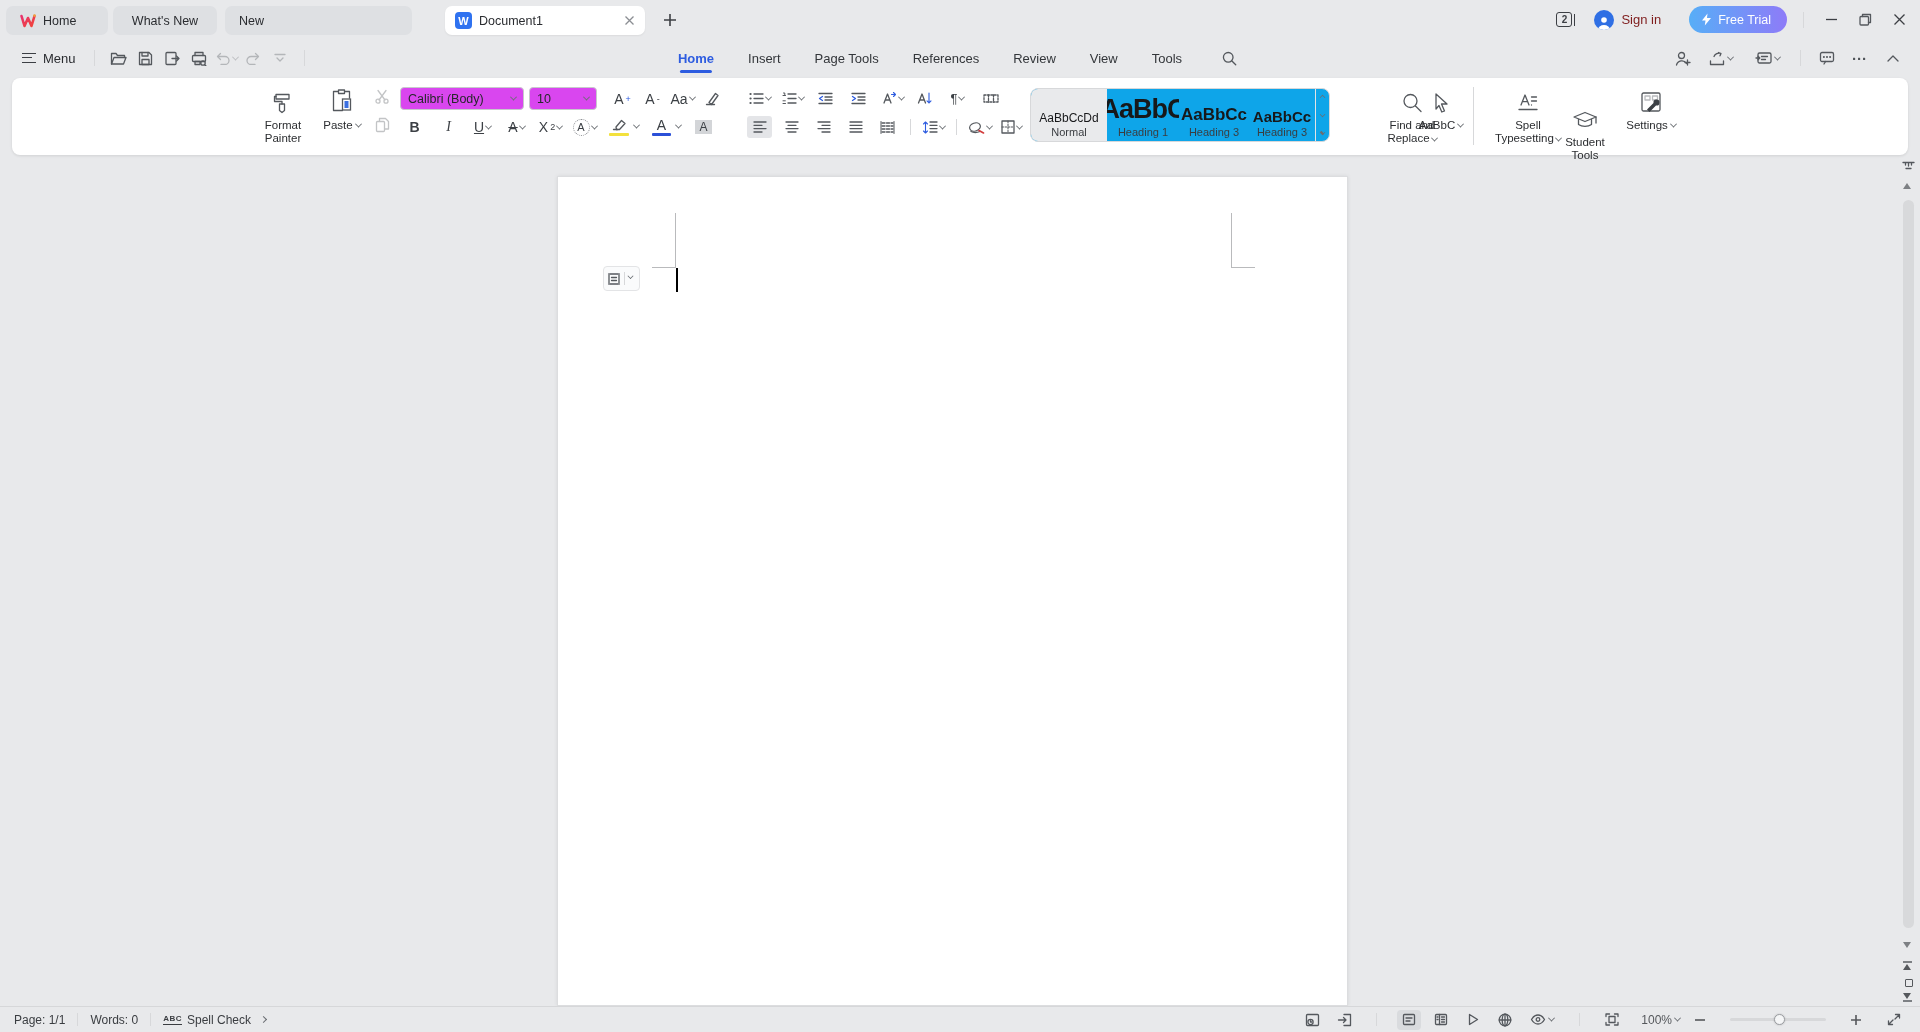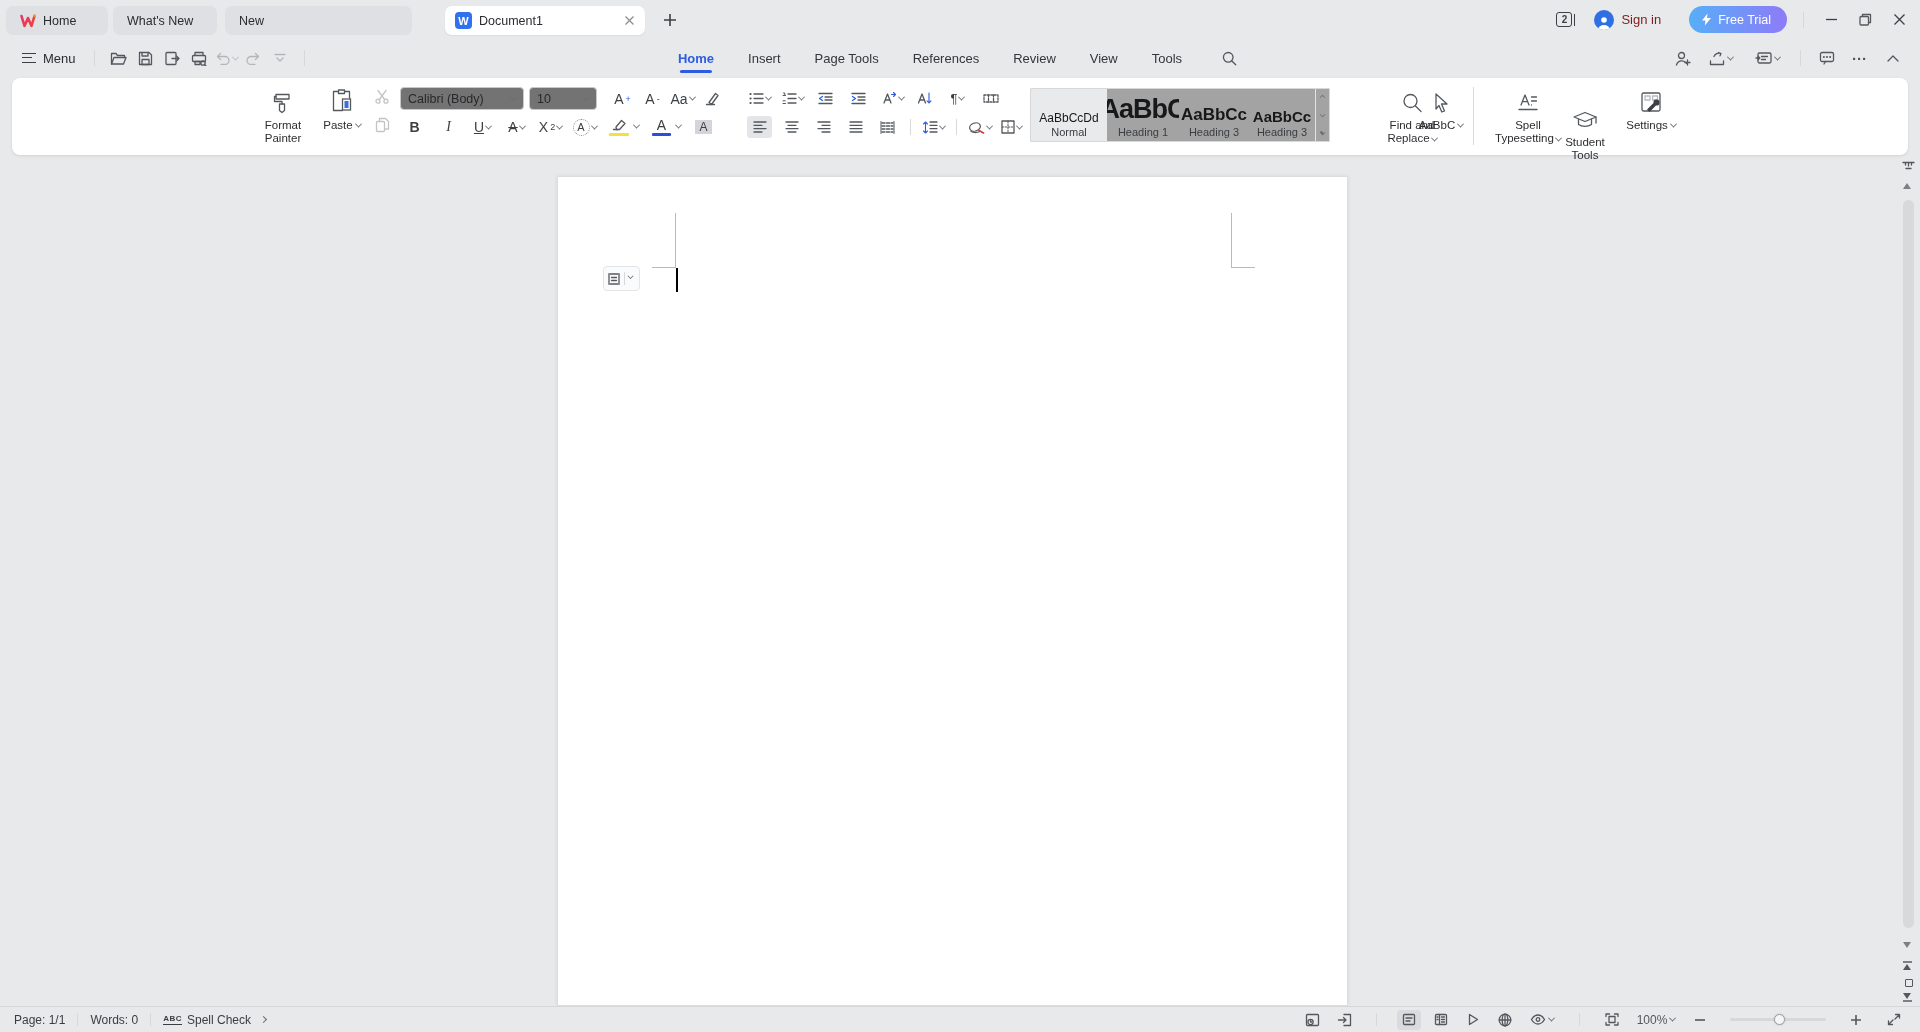--- a/index.html
+++ b/index.html
@@ -50,30 +50,30 @@
                         border-radius:2px; background:#2d5ce0; }
   #menubar-right { margin-left:auto; display:flex; align-items:center; gap:6px; }
 
   
   #ribbon { position:absolute; left:12px; top:78px; width:1896px; height:77px; background:#fff;
             border-radius:8px; box-shadow:0 1px 3px rgba(0,0,0,.10); }
   .big-btn { position:absolute; text-align:center; font-size:11.5px; color:#2b2d30; line-height:13px; }
   .big-btn .ic { height:28px; display:flex; align-items:flex-end; justify-content:center; margin-bottom:5px; }
   .lblrow { display:flex; align-items:center; justify-content:center; gap:3px; }
   .rrow { position:absolute; display:flex; align-items:center; }
-  .sel { height:23px; background:#737373; border:1px solid #c7c9cc; border-radius:4px; display:flex;
+  .sel { height:23px; background:#d946ef; border:1px solid #c7c9cc; border-radius:4px; display:flex;
          align-items:center; padding:0 7px; font-size:12.5px; color:#26282b; justify-content:space-between; }
   .fbtn { min-width:25px; height:22px; display:flex; align-items:center; justify-content:center;
           gap:2px; border-radius:3px; font-size:14px; color:#3c4045; }
   .fbtn.active { background:#e4e5e8; }
   .colorbar { position:absolute; left:3px; right:3px; bottom:2px; height:3.5px; border-radius:1px; }
 
   
   #styles-gallery { position:absolute; left:1018px; top:10px; width:300px; height:54px;
-                    border:1px solid #d7d8da; border-radius:1px; display:flex; overflow:hidden; background:#a3a3a3; }
+                    border:1px solid #d7d8da; border-radius:8px; display:flex; overflow:hidden; background:#0ea5e9; }
   .style-card { flex:0 0 auto; display:flex; flex-direction:column; align-items:center; justify-content:flex-end;
                 padding:2px 0 3px; overflow:hidden; }
   .style-card.selected { background:#e9eaec; }
   .style-prev { white-space:nowrap; color:#17181a; }
   .style-name { font-size:11px; color:#3a3d41; margin-top:1px; }
   #styles-arrows { margin-left:auto; width:15px; border-left:1px solid #e2e3e5; display:flex;
                    flex-direction:column; align-items:center; justify-content:space-around; }
 
   
   #doc-area { position:absolute; left:0; top:155px; width:1920px; height:851px; }
@@ -119,21 +119,21 @@
           <linearGradient id="wg" x1="0" y1="0" x2="1" y2="1">
         <stop offset="0" stop-color="#e8336e"></stop>
             <stop offset="1" stop-color="#f04438"></stop>
           </linearGradient>
         </defs>
       <path d="M1.5 2 L4.5 12 L8 4 L11.5 12 L14.5 2" fill="none" stroke="url(#wg)" stroke-width="2.6" stroke-linecap="round" stroke-linejoin="round"></path>
       <circle cx="14.5" cy="1.6" r="1.3" fill="#f0a13a"></circle>
     </svg>
     <span>Home</span>
   </div>
-  <div class="ttab" style="margin-left:5px; width:104px; ">
+  <div class="ttab" style="margin-left:5px; width:104px; justify-content:center;">
     <span>What's New</span>
   </div>
   <div class="ttab" style="margin-left:8px; width:187px;">
     <span>New</span>
   </div>
   <div class="ttab doc" style="margin-left:33px;">
     <div class="doc-ico">
       <span>W</span>
     </div>
     <span>Document1</span>
@@ -725,21 +725,21 @@
         </svg>
       <span class="cv"></span>
     </div>
     <div class="vdiv" style="height:13px;"></div>
     <div class="sbtn">
       <svg width="14" height="13" viewBox="0 0 14 13" class="stroke" stroke-width="1.2">
           <path d="M1 3.5 V1 h3.5 M9.5 1 H13 v2.5 M13 9.5 V12 H9.5 M4.5 12 H1 V9.5"></path>
           <rect x="4" y="3.5" width="6" height="6"></rect>
         </svg>
     </div>
-    <div class="sbtn" style="min-width:48px;">
+    <div class="sbtn" style="min-width:48px;justify-content:flex-end;">
       <span>100%</span>
       <span class="cv"></span>
     </div>
     <div class="sbtn">
       <svg width="12" height="12" viewBox="0 0 12 12">
           <path d="M1 6 H11" stroke="#55585c" stroke-width="1.6"></path>
         </svg>
     </div>
     <div id="zoom-slider-track">
       <div id="zoom-slider-handle"></div>

